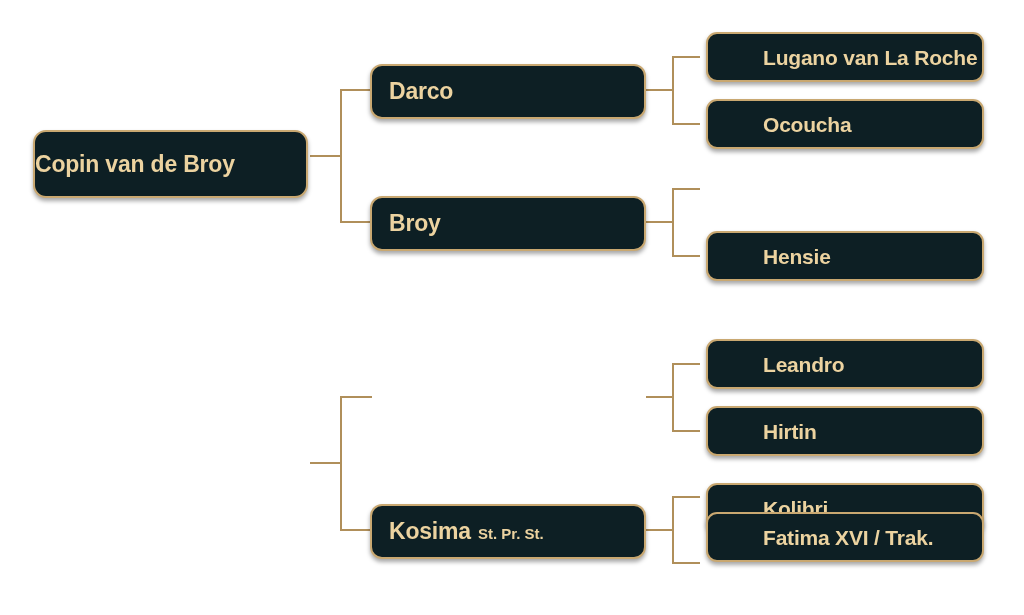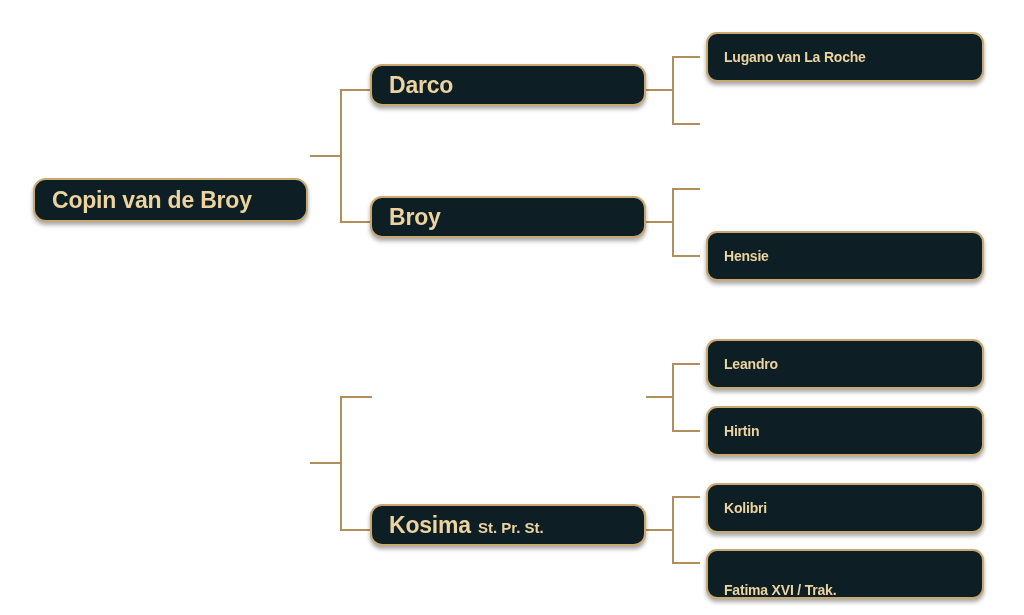--- a/index.html
+++ b/index.html
@@ -48,29 +48,29 @@
     line-height: 1;
   }
   .node .sfx {
     color: #ecd3a0;
     font-weight: bold;
     line-height: 1;
     margin-left: 7px;
   }
 
   
-  .gen1 { width: 275px; height: 44px; padding-left: 17px; border-radius: 13px; margin-top: 48px; }
+  .gen1 { width: 275px; height: 68px; border-radius: 13px; }
   .gen1 .nm { font-size: 23px; }
 
-  .gen2 { width: 276px; height: 42px; padding-left: 17px; border-radius: 12px; }
+  .gen2 { width: 276px; height: 55px; padding-left: 17px; border-radius: 12px; }
   .gen2 .nm { font-size: 23px; }
   .gen2 .sfx { font-size: 15px; position: relative; top: 2px; }
 
   .gen3 { width: 278px; height: 50px; padding-left: 16px; border-radius: 11px; }
-  .gen3 .nm { font-size: 14px; }
+  .gen3 .nm { font-size: 21px; margin-left: 39px; }
 </style>
 </head>
 <body>
 
 <div id="pedigree">
 
   <div class="conn h" style="left:310px; top:155px; width:32px;"></div>
   <div class="conn v" style="left:340px; top:89px; height:134px;"></div>
   <div class="conn h" style="left:340px; top:89px; width:32px;"></div>
   <div class="conn h" style="left:340px; top:221px; width:32px;"></div>
@@ -107,36 +107,39 @@
   <div class="node gen2" style="left:370px; top:64px;">
     <span class="nm">Darco</span>
   </div>
   <div class="node gen2" style="left:370px; top:196px;">
     <span class="nm">Broy</span>
   </div>
 
   <div class="node gen3" style="left:706px; top:32px;">
     <span class="nm">Lugano van La Roche</span>
   </div>
+  <div class="node gen3" style="left:706px; top:99px;">
+    <span class="nm">Ocoucha</span>
+  </div>
   <div class="node gen3" style="left:706px; top:231px;">
     <span class="nm">Hensie</span>
   </div>
 
 
   <div class="node gen2" style="left:370px; top:504px;">
     <span class="nm">Kosima</span>
     <span class="sfx">St. Pr. St.</span>
   </div>
 
   <div class="node gen3" style="left:706px; top:339px;">
     <span class="nm">Leandro</span>
   </div>
   <div class="node gen3" style="left:706px; top:406px;">
     <span class="nm">Hirtin</span>
   </div>
   <div class="node gen3" style="left:706px; top:483px;">
     <span class="nm">Kolibri</span>
   </div>
-  <div class="node gen3" style="left:706px; top:549px;align-items:flex-end;">
+  <div class="node gen3" style="left:706px; top:512px;">
     <span class="nm">Fatima XVI / Trak.</span>
   </div>
 
 </div>
 
 </body></html>

